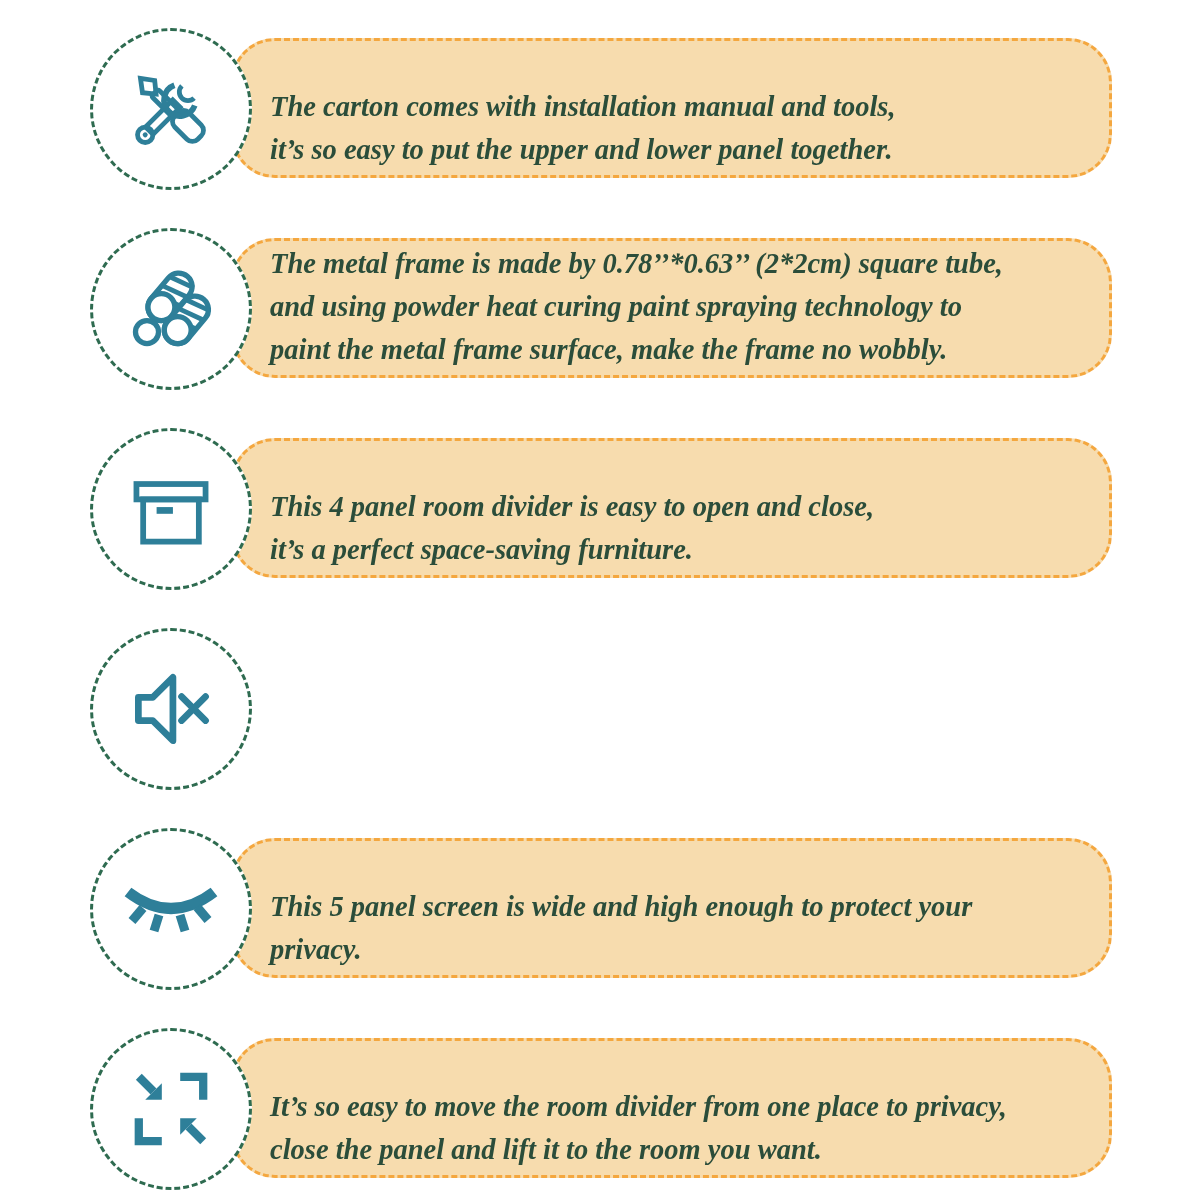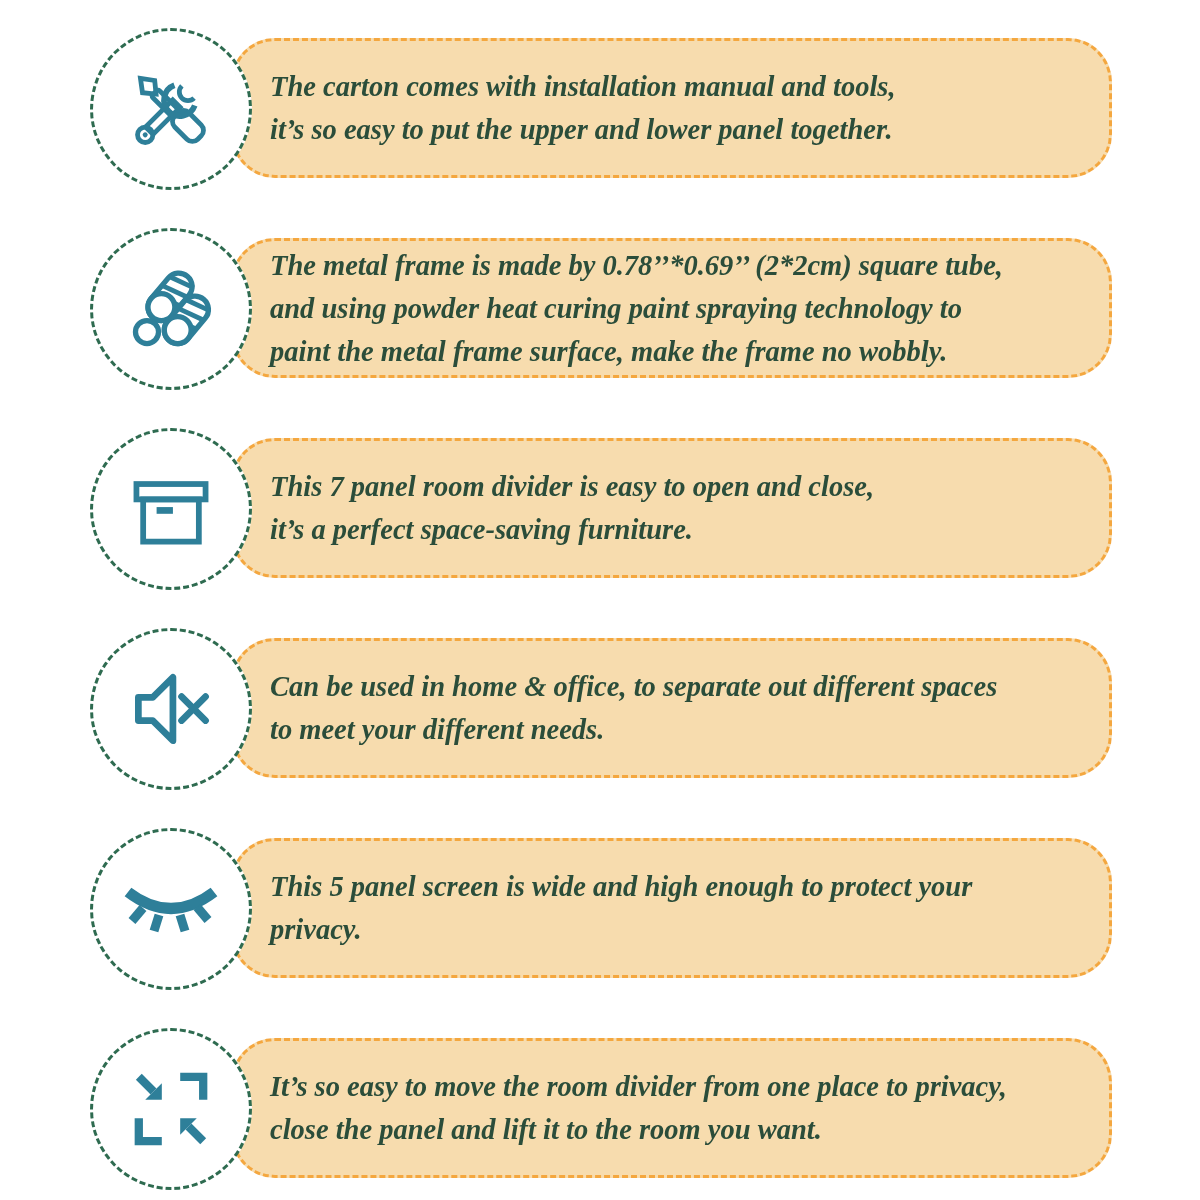--- a/index.html
+++ b/index.html
@@ -38,21 +38,21 @@
     display:flex;align-items:center;justify-content:center;
   }
   .bubble{
     position:absolute;
     left:231px;top:10px;
     width:881px;height:140px;
     background:var(--bubble-bg);
     border:3px dashed var(--bubble-border);
     border-radius:44px;
     z-index:1;
-    display:flex;align-items:center;
+    display:flex;align-items:flex-end;
     padding:4px 18px 4px 36px;
   }
   .bubble-text{
     font-size:28.5px;
     font-weight:700;
     font-style:italic;
     color:var(--text-color);
     line-height:43px;
     white-space:pre-line;
   }
@@ -109,55 +109,51 @@
             <line class="st" stroke-width="5" x1="6" y1="-13" x2="13" y2="13"></line>
             <line class="st" stroke-width="5" x1="18" y1="-13" x2="25" y2="13"></line>
             <line class="st" stroke-width="5" x1="30" y1="-13" x2="37" y2="13"></line>
           </g>
           <circle class="stw" stroke-width="5.5" cx="57" cy="72" r="14"></circle>
           <circle class="stw" stroke-width="5.5" cx="25" cy="74" r="12"></circle>
         </svg>
       </span>
     </div>
     <div class="bubble">
-      <p class="bubble-text">The metal frame is made by 0.78’’*0.69’’ (2*2cm) square tube,
+      <p class="bubble-text">The metal frame is made by 0.78’’*0.63’’ (2*2cm) square tube,
 and using powder heat curing paint spraying technology to
 paint the metal frame surface, make the frame no wobbly.</p>
     </div>
   </div>
 
   <div class="row">
     <div class="circle">
       <span class="icon">
         <svg width="96" height="96" viewBox="0 0 100 100">
           <rect class="st" stroke-width="6" x="14" y="24" width="72" height="16"></rect>
           <path class="st" stroke-width="6" d="M21 40 H79 V84 H21 Z"></path>
           <rect class="fl" x="35" y="48" width="17" height="7"></rect>
         </svg>
       </span>
     </div>
     <div class="bubble">
-      <p class="bubble-text">This 7 panel room divider is easy to open and close,
+      <p class="bubble-text">This 4 panel room divider is easy to open and close,
 it’s a perfect space-saving furniture.</p>
     </div>
   </div>
 
   <div class="row">
     <div class="circle">
       <span class="icon">
         <svg width="96" height="96" viewBox="0 0 100 100">
           <path class="st" stroke-width="7" stroke-linejoin="round" d="M16 38 H31 L52 17 V83 L31 62 H16 Z"></path>
           <line class="st" stroke-width="7" stroke-linecap="round" x1="61" y1="37" x2="86" y2="62"></line>
           <line class="st" stroke-width="7" stroke-linecap="round" x1="86" y1="37" x2="61" y2="62"></line>
         </svg>
       </span>
-    </div>
-    <div class="bubble">
-      <p class="bubble-text">Can be used in home &amp; office, to separate out different spaces
-to meet your different needs.</p>
     </div>
   </div>
 
   <div class="row">
     <div class="circle">
       <span class="icon">
         <svg width="100" height="100" viewBox="0 0 100 100">
           <path class="st" stroke-width="11" d="M7 33 Q50 66 93 33"></path>
           <line class="st" stroke-width="9" x1="22" y1="49" x2="11" y2="62"></line>
           <line class="st" stroke-width="9" x1="38" y1="56" x2="33" y2="72"></line>

